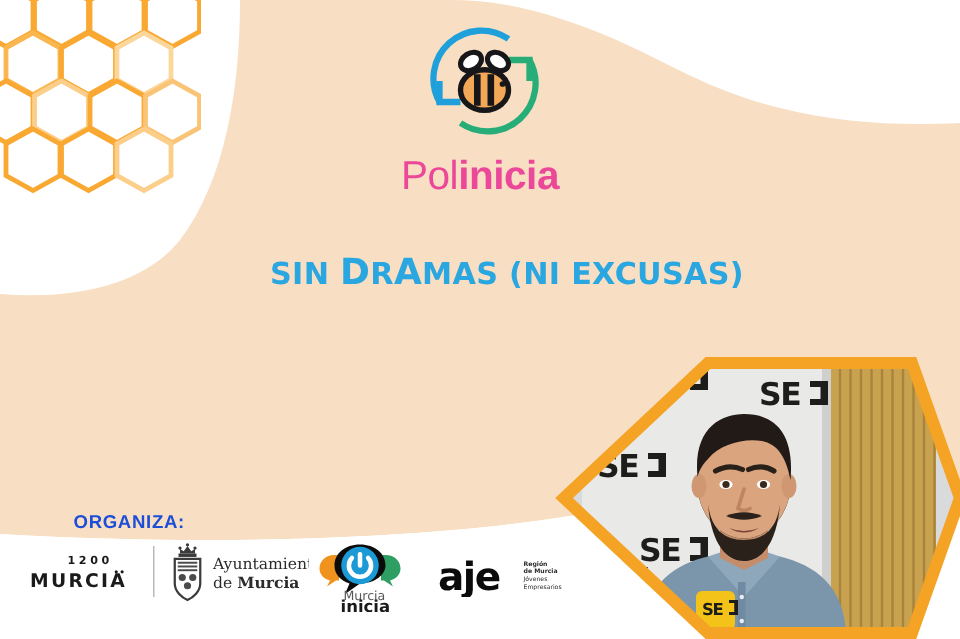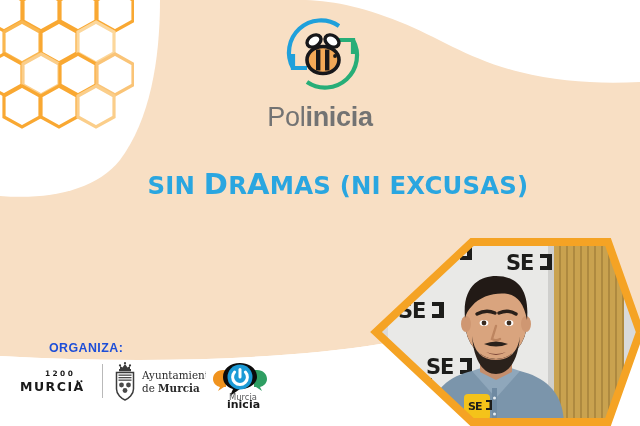--- a/index.html
+++ b/index.html
@@ -18,38 +18,38 @@
   
   .honey{position:absolute;left:-16px;top:-14px;width:150px;height:150px;}
   .honey svg{display:block;}
 
   
   .logo-mark{position:absolute;left:277px;top:8px;width:92px;height:92px;}
   .logo-mark svg{display:block;}
 
   .wordmark{
     position:absolute;top:104px;left:0;width:640px;text-align:center;
-    font-size:27px;color:#737373;letter-spacing:-.3px;line-height:1;
+    font-size:27px;color:#ec4899;letter-spacing:-.3px;line-height:1;
   }
   .wordmark .w-light{font-weight:400;}
   .wordmark .w-bold{font-weight:700;}
 
   .programa{
     position:absolute;top:143px;left:0;width:640px;text-align:center;
     font-size:11.4px;font-weight:700;color:#1b1b1b;letter-spacing:.18px;
   }
 
   
   .title-wrap{position:absolute;top:166px;left:0;width:640px;text-align:center;}
   .title-line{
     color:#2AA6E0;font-weight:700;line-height:1.12;
     font-family:"DejaVu Sans",sans-serif;white-space:nowrap;
   }
   .t1{font-size:25.5px;letter-spacing:.2px;}
-  .t2{font-size:29px;letter-spacing:.2px;margin-top:2px;padding-left:36px;}
+  .t2{font-size:24px;letter-spacing:.2px;margin-top:2px;padding-left:36px;}
   .cap{font-size:1em;}
   .sml{font-size:0.84em;}
 
   
   .details{
     position:absolute;left:63px;top:245px;
     font-size:12.6px;font-weight:700;color:#141414;line-height:1.62;
     letter-spacing:.1px;
   }
 
@@ -202,20 +202,33 @@
           <path d="M30,11.5 L30,19" stroke="#ffffff" stroke-width="3" stroke-linecap="round"></path>
           <path d="M24.6,14 A7.4,7.4 0 1 0 35.4,14" fill="none" stroke="#ffffff" stroke-width="3" stroke-linecap="round"></path>
         </g>
         <text x="19" y="42" font-family="DejaVu Sans, sans-serif" font-size="8.4" fill="#58595B">Murcia</text>
         <text x="17" y="50" font-family="DejaVu Sans, sans-serif" font-size="11" font-weight="700" fill="#1a1a1a">inicia</text>
       </svg>
     </div>
   </div>
 
 
+  <div class="logo-colabora">
+    <div class="aje">
+      <svg viewBox="0 0 115 30" xmlns="http://www.w3.org/2000/svg">
+        <text x="0" y="25" font-family="DejaVu Sans, sans-serif" font-size="26" font-weight="700" fill="#0B0B0B" letter-spacing="-1">aje</text>
+        <g font-family="DejaVu Sans, sans-serif" font-size="4.1" fill="#2b2b2b">
+          <text x="57" y="9" font-weight="700">Región</text>
+          <text x="57" y="14" font-weight="700">de Murcia</text>
+          <text x="57" y="19.5">Jóvenes</text>
+          <text x="57" y="24.5">Empresarios</text>
+        </g>
+      </svg>
+    </div>
+  </div>
 
   <div class="photo">
     <svg viewBox="0 0 272 188" xmlns="http://www.w3.org/2000/svg">
       <defs>
         <clipPath id="hexclip">
           <polygon points="104,4 240,4 272,94 240,184 104,184 8,94"></polygon>
         </clipPath>
       </defs>
 
       <g clip-path="url(#hexclip)">

